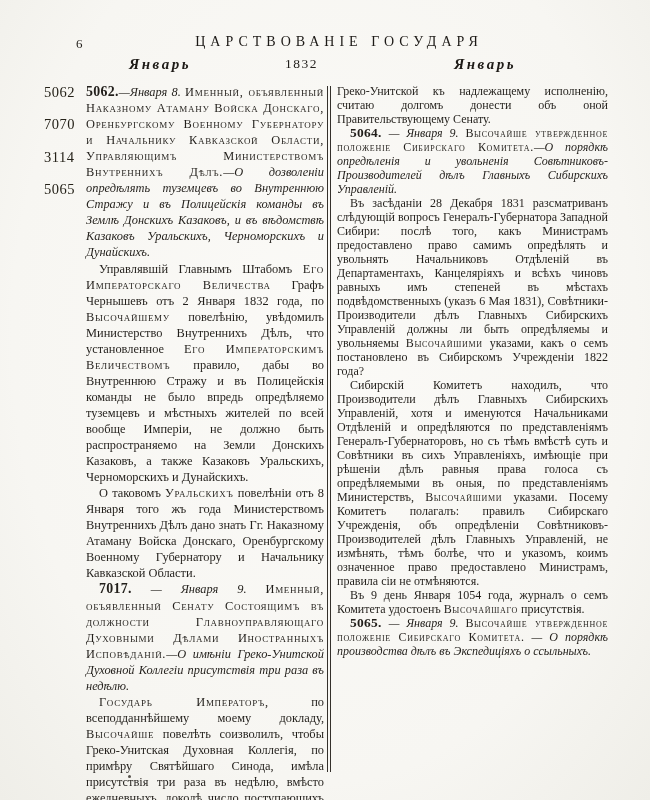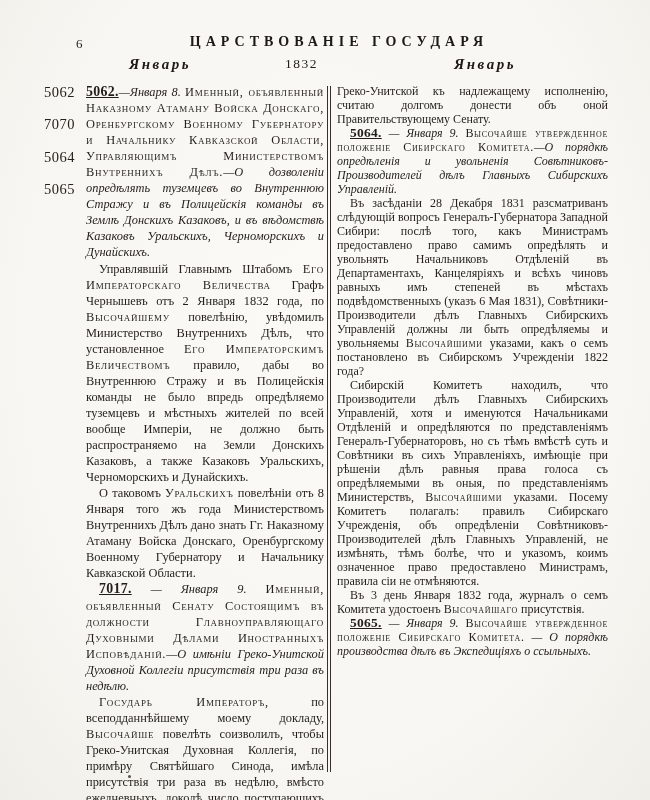--- a/index.html
+++ b/index.html
@@ -12,40 +12,40 @@
     position:relative;width:650px;height:800px;
     background:radial-gradient(ellipse at 50% 42%, #fbfaf7 0%, #f7f6f2 68%, #efeee8 100%);
     color:#221f1b;
     -webkit-font-smoothing:antialiased;
   }
   
   .header{position:absolute;top:34px;left:0;right:0;height:20px;}
   .pagenum{position:absolute;left:76px;top:2px;font-size:13px;}
   .running-title{
     position:absolute;left:0;right:0;text-align:center;padding-left:28px;
-    font-weight:bold;font-size:14px;letter-spacing:5px;color:#1c1916;
+    font-weight:normal;font-size:14px;letter-spacing:5px;color:#1c1916;
   }
   .dateline{position:absolute;top:56px;left:0;right:0;height:20px;}
   .month{
     position:absolute;font-style:italic;font-weight:bold;
     font-size:15px;letter-spacing:2.5px;text-align:center;color:#1e1b17;
   }
   .month-left{left:100px;width:120px;}
   .month-right{left:425px;width:120px;}
   .year{position:absolute;left:285px;width:90px;font-size:13.5px;letter-spacing:1.5px;}
   
   .pagebody{position:absolute;top:84px;left:0;right:0;bottom:0;}
   .margin-col{position:absolute;left:44px;top:0;width:38px;}
   .margin-num{height:32.4px;font-size:14.5px;letter-spacing:0.5px;color:#252219;}
   .col{position:absolute;top:0;text-align:justify;}
   .col-left{left:86px;width:238px;font-size:12.4px;line-height:16.05px;}
   .col-right{left:337px;width:271px;font-size:12px;line-height:14px;}
   .para{margin:0;text-indent:13px;}
   .para.noindent{text-indent:0;}
-  .seg-num{font-weight:bold;font-size:1.12em;letter-spacing:0.3px;text-decoration:underline;}
+  .seg-num{font-weight:bold;font-size:1.12em;letter-spacing:0.3px;}
   .seg-sc{font-variant:small-caps;letter-spacing:0.7px;}
   .seg-it{font-style:italic;}
   .divider{
     position:absolute;left:327px;top:2px;bottom:28px;width:2px;
     border-left:1.5px solid #34302b;border-right:1.5px solid #34302b;
   }
   .artifact-dot{
     position:absolute;left:128px;top:691px;width:3px;height:3px;
     border-radius:50%;background:#55514a;
   }
@@ -63,35 +63,35 @@
   <div class="dateline">
     <span class="month month-left">Январь</span>
     <span class="year">1832</span>
     <span class="month month-right">Январь</span>
   </div>
 
   <div class="pagebody">
     <div class="margin-col">
         <div class="margin-num">5062</div>
         <div class="margin-num">7070</div>
-        <div class="margin-num">5064</div>
+        <div class="margin-num">3114</div>
         <div class="margin-num">5065</div>
       </div>
     <div class="col col-left">
         <p class="para noindent"><span class="seg-num">5062.</span><span class="seg-it">—Января 8. </span><span class="seg-sc">Именный, объявленный Наказному Атаману Войска Донскаго, Оренбургскому Военному Губернатору и Начальнику Кавказской Области, Управляющимъ Министерствомъ Внутреннихъ Дѣлъ.</span><span class="seg-it">—О дозволеніи опредѣлять туземцевъ во Внутреннюю Стражу и въ Полицейскія команды въ Землѣ Донскихъ Казаковъ, и въ вѣдомствѣ Казаковъ Уральскихъ, Черноморскихъ и Дунайскихъ.</span></p>
         <p class="para"><span>Управлявшій Главнымъ Штабомъ </span><span class="seg-sc">Его Императорскаго Величества</span><span> Графъ Чернышевъ отъ 2 Января 1832 года, по </span><span class="seg-sc">Высочайшему</span><span> повелѣнію, увѣдомилъ Министерство Внутреннихъ Дѣлъ, что установленное </span><span class="seg-sc">Его Императорскимъ Величествомъ</span><span> правило, дабы во Внутреннюю Стражу и въ Полицейскія команды не было впредь опредѣляемо туземцевъ и мѣстныхъ жителей по всей вообще Имперіи, не должно быть распространяемо на Земли Донскихъ Казаковъ, а также Казаковъ Уральскихъ, Черноморскихъ и Дунайскихъ.</span></p>
         <p class="para"><span>О таковомъ </span><span class="seg-sc">Уральскихъ</span><span> повелѣніи отъ 8 Января того жъ года Министерствомъ Внутреннихъ Дѣлъ дано знать Гг. Наказному Атаману Войска Донскаго, Оренбургскому Военному Губернатору и Начальнику Кавказской Области.</span></p>
         <p class="para"><span class="seg-num">7017.</span><span class="seg-it"> — Января 9. </span><span class="seg-sc">Именный, объявленный Сенату Состоящимъ въ должности Главноуправляющаго Духовными Дѣлами Иностранныхъ Исповѣданій.</span><span class="seg-it">—О имѣніи Греко-Унитской Духовной Коллегіи присутствія три раза въ недѣлю.</span></p>
         <p class="para"><span class="seg-sc">Государь Императоръ</span><span>, по всеподданнѣйшему моему докладу, </span><span class="seg-sc">Высочайше</span><span> повелѣть соизволилъ, чтобы Греко-Унитская Духовная Коллегія, по примѣру Святѣйшаго Синода, имѣла присутствія три раза въ недѣлю, вмѣсто ежедневныхъ, доколѣ число поступающихъ въ Коллегію дѣлъ не потребуетъ, чтобы она собиралась чаще.</span></p>
       </div>
     <div class="divider"></div>
     <div class="col col-right">
         <p class="para noindent"><span>Греко-Унитской къ надлежащему исполненію, считаю долгомъ донести объ оной Правительствующему Сенату.</span></p>
         <p class="para"><span class="seg-num">5064.</span><span class="seg-it"> — Января 9. </span><span class="seg-sc">Высочайше утвержденное положеніе Сибирскаго Комитета.</span><span class="seg-it">—О порядкѣ опредѣленія и увольненія Совѣтниковъ-Производителей дѣлъ Главныхъ Сибирскихъ Управленій.</span></p>
         <p class="para"><span>Въ засѣданіи 28 Декабря 1831 разсматриванъ слѣдующій вопросъ Генералъ-Губернатора Западной Сибири: послѣ того, какъ Министрамъ предоставлено право самимъ опредѣлять и увольнять Начальниковъ Отдѣленій въ Департаментахъ, Канцеляріяхъ и всѣхъ чиновъ равныхъ имъ степеней въ мѣстахъ подвѣдомственныхъ (указъ 6 Мая 1831), Совѣтники-Производители дѣлъ Главныхъ Сибирскихъ Управленій должны ли быть опредѣляемы и увольняемы </span><span class="seg-sc">Высочайшими</span><span> указами, какъ о семъ постановлено въ Сибирскомъ Учрежденіи 1822 года?</span></p>
         <p class="para"><span>Сибирскій Комитетъ находилъ, что Производители дѣлъ Главныхъ Сибирскихъ Управленій, хотя и именуются Начальниками Отдѣленій и опредѣляются по представленіямъ Генералъ-Губернаторовъ, но съ тѣмъ вмѣстѣ суть и Совѣтники въ сихъ Управленіяхъ, имѣющіе при рѣшеніи дѣлъ равныя права голоса съ опредѣляемыми въ оныя, по представленіямъ Министерствъ, </span><span class="seg-sc">Высочайшими</span><span> указами. Посему Комитетъ полагалъ: правилъ Сибирскаго Учрежденія, объ опредѣленіи Совѣтниковъ-Производителей дѣлъ Главныхъ Управленій, не измѣнять, тѣмъ болѣе, что и указомъ, коимъ означенное право предоставлено Министрамъ, правила сіи не отмѣняются.</span></p>
-        <p class="para"><span>Въ 3 день Января 1832 года, журналъ о семъ Комитета удостоенъ </span><span class="seg-sc">Высочайшаго</span><span> присутствія.</span></p>
+        <p class="para"><span>Въ 9 день Января 1054 года, журналъ о семъ Комитета удостоенъ </span><span class="seg-sc">Высочайшаго</span><span> присутствія.</span></p>
         <p class="para"><span class="seg-num">5065.</span><span class="seg-it"> — Января 9. </span><span class="seg-sc">Высочайше утвержденное положеніе Сибирскаго Комитета.</span><span class="seg-it"> — О порядкѣ производства дѣлъ въ Экспедиціяхъ о ссыльныхъ.</span></p>
       </div>
     <div class="artifact-dot"></div>
   </div>
 
 </div>
 
 </body></html>

